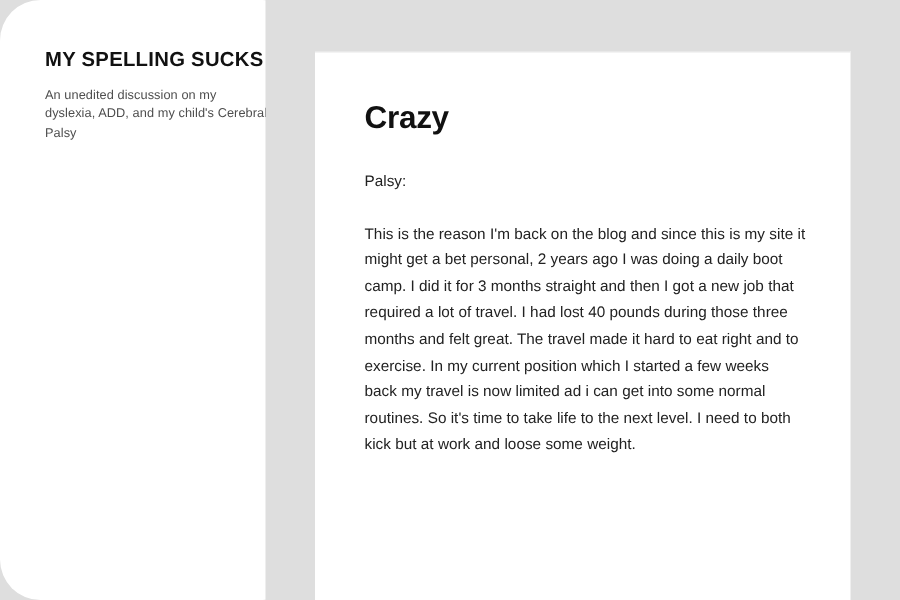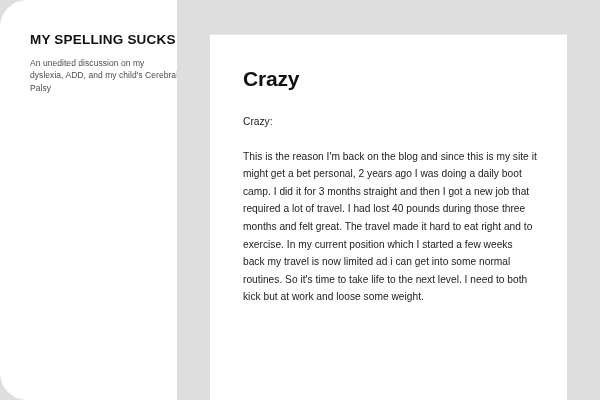--- a/index.html
+++ b/index.html
@@ -98,20 +98,20 @@
 
   <aside class="sidebar">
     <h1 class="site-title">MY SPELLING SUCKS</h1>
     <p class="site-tagline">An unedited discussion on my dyslexia, ADD, and my child's Cerebral Palsy</p>
   </aside>
 
   <main class="content-area">
     <article class="article-card">
       <h2 class="article-title">Crazy</h2>
       <div class="article-body">
-        <p>Crazy:</p>
+        <p>Palsy:</p>
         <p>This is the reason I'm back on the blog and since this is my site it might get a bet personal, 2 years ago I was doing a daily boot camp. I did it for 3 months straight and then I got a new job that required a lot of travel. I had lost 40 pounds during those three months and felt great. The travel made it hard to eat right and to exercise. In my current position which I started a few weeks back my travel is now limited ad i can get into some normal routines. So it's time to take life to the next level. I need to both kick but at work and loose some weight.</p>
 
       </div>
     </article>
   </main>
 
 </div>
 
 </body></html>

